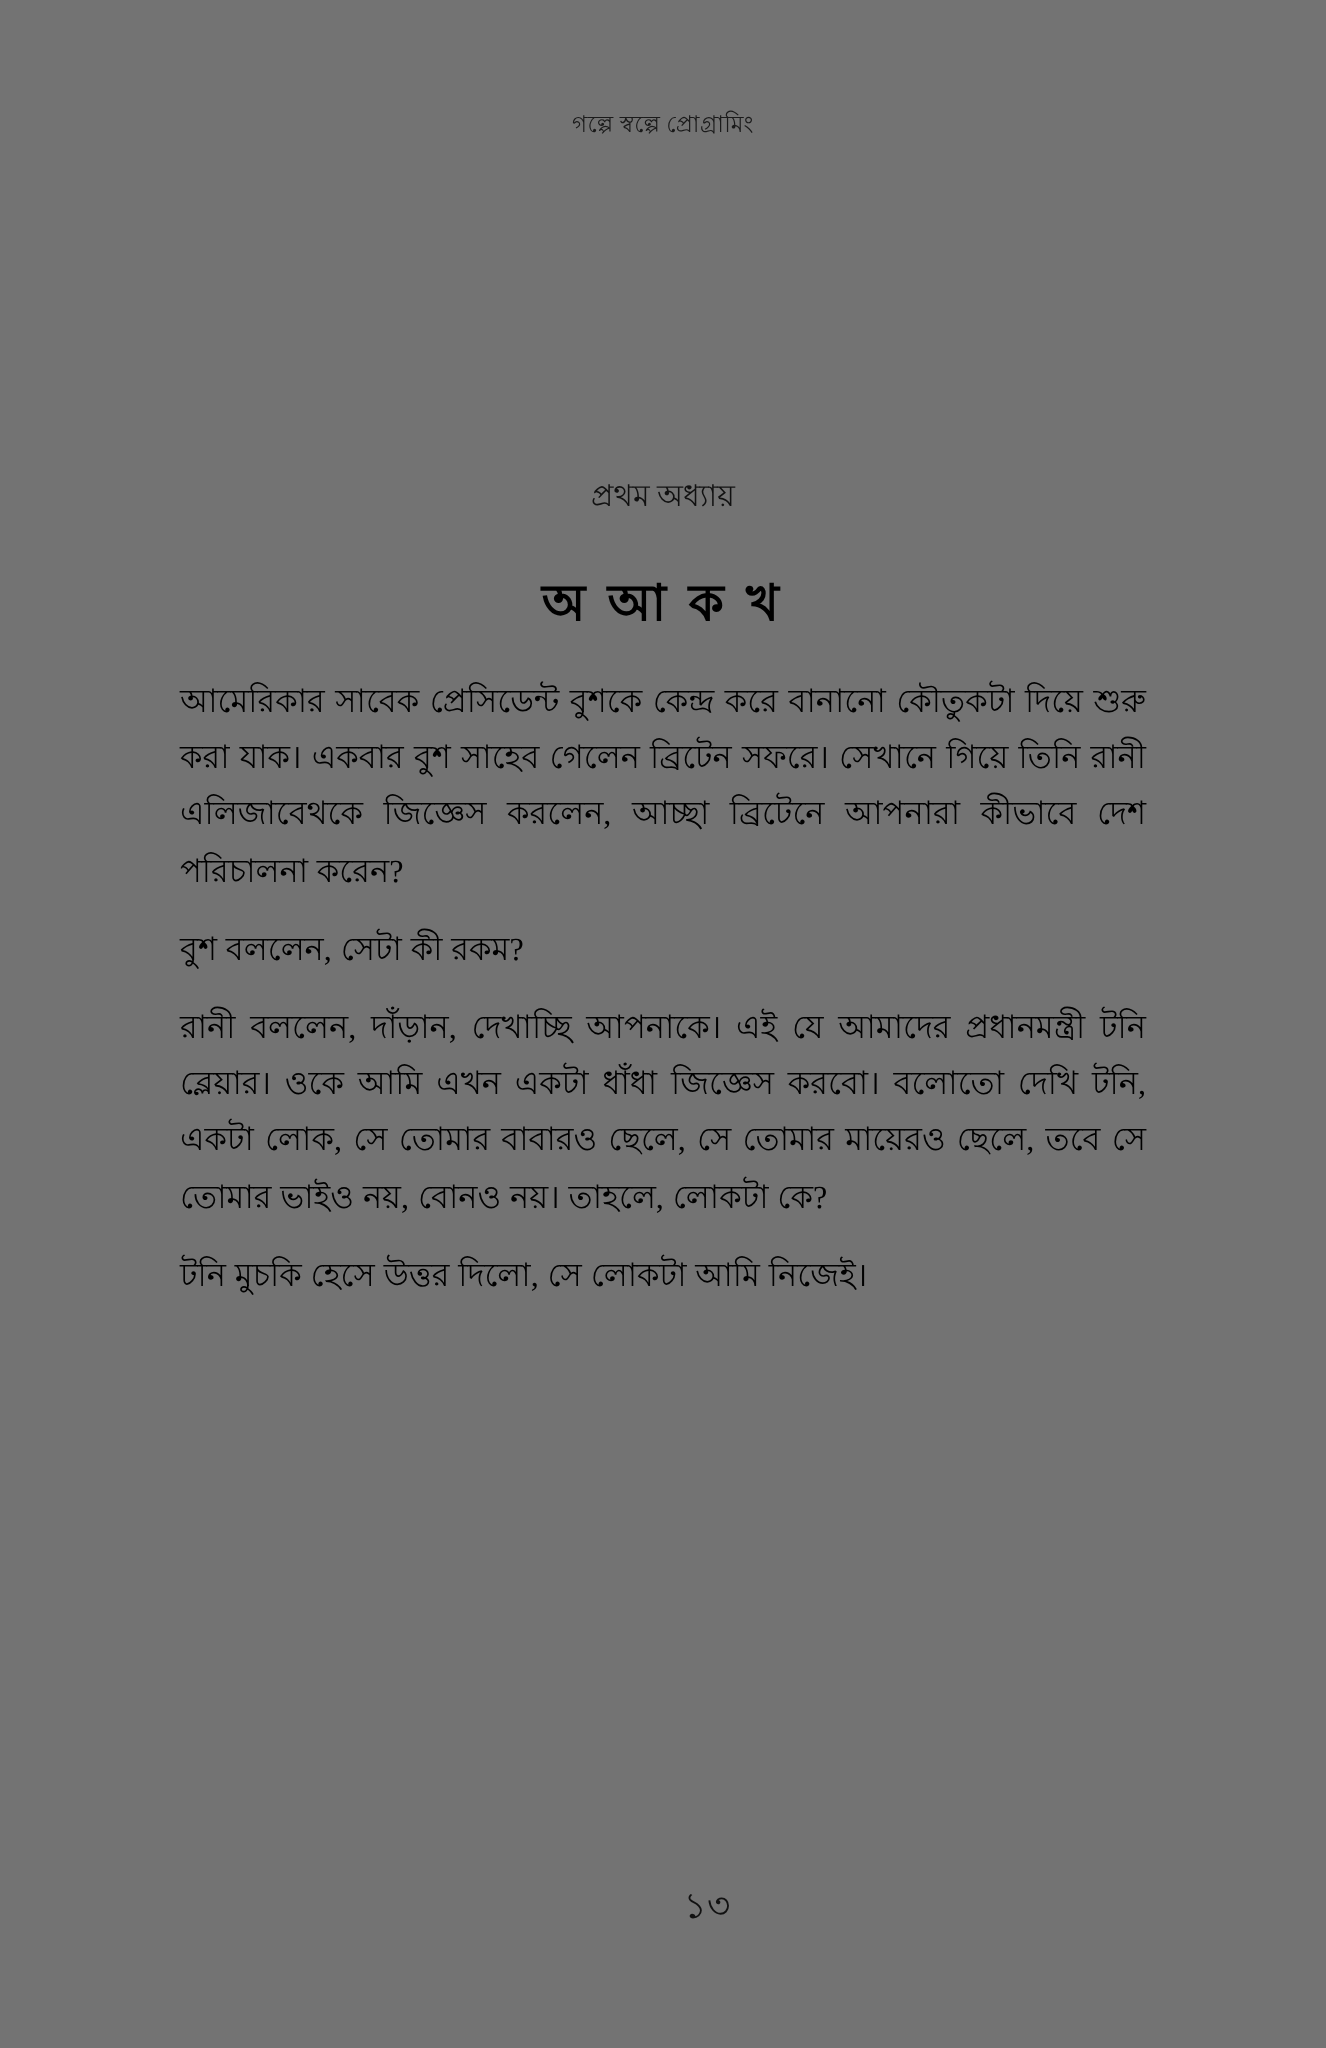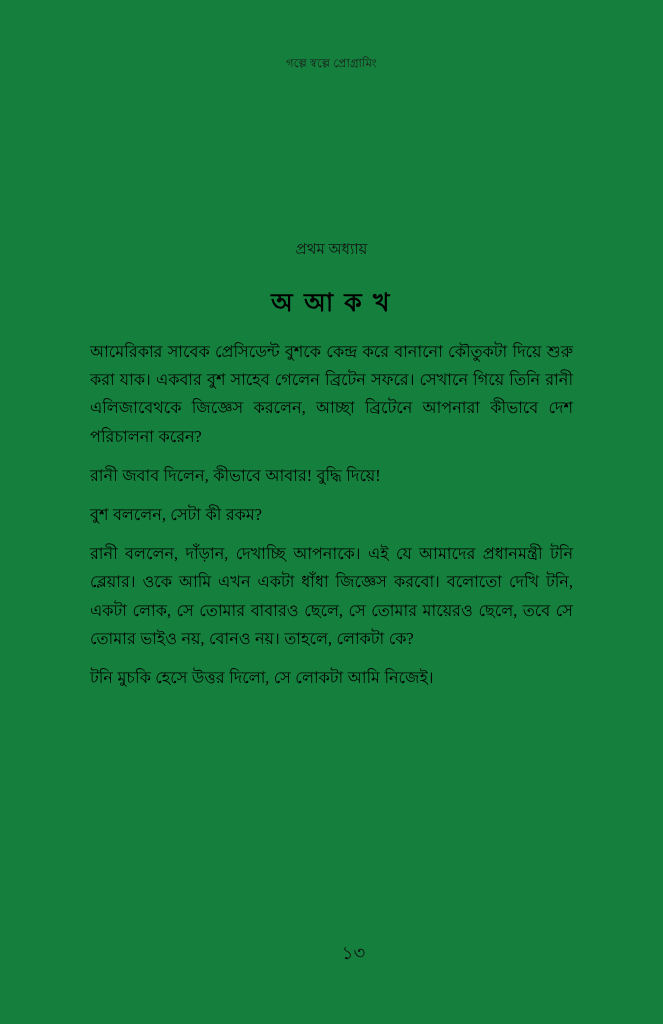--- a/index.html
+++ b/index.html
@@ -9,21 +9,21 @@
   }
   body {
     font-family: "Liberation Serif", "DejaVu Serif", serif;
     color: #000000;
   }
   .page {
     position: relative;
     width: 663px;
     height: 1024px;
     margin: 0 auto;
-    background: #15803d;
+    background: #737373;
     overflow: hidden;
     box-sizing: border-box;
   }
 
   
   .running-header {
     position: absolute;
     top: 56px;
     left: 0;
     width: 663px;
@@ -95,21 +95,20 @@
     <span>গল্পে স্বল্পে প্রোগ্রামিং</span>
   </div>
 
   <div class="chapter-block">
     <div class="chapter-label">প্রথম অধ্যায়</div>
     <div class="chapter-title">অ আ ক খ</div>
   </div>
 
   <div class="body-text">
     <p class="para">আমেরিকার সাবেক প্রেসিডেন্ট বুশকে কেন্দ্র করে বানানো কৌতুকটা দিয়ে শুরু করা যাক। একবার বুশ সাহেব গেলেন ব্রিটেন সফরে। সেখানে গিয়ে তিনি রানী এলিজাবেথকে জিজ্ঞেস করলেন, আচ্ছা ব্রিটেনে আপনারা কীভাবে দেশ পরিচালনা করেন?</p>
-    <p class="para">রানী জবাব দিলেন, কীভাবে আবার! বুদ্ধি দিয়ে!</p>
     <p class="para">বুশ বললেন, সেটা কী রকম?</p>
     <p class="para">রানী বললেন, দাঁড়ান, দেখাচ্ছি আপনাকে। এই যে আমাদের প্রধানমন্ত্রী টনি ব্লেয়ার। ওকে আমি এখন একটা ধাঁধা জিজ্ঞেস করবো। বলোতো দেখি টনি, একটা লোক, সে তোমার বাবারও ছেলে, সে তোমার মায়েরও ছেলে, তবে সে তোমার ভাইও নয়, বোনও নয়। তাহলে, লোকটা কে?</p>
     <p class="para">টনি মুচকি হেসে উত্তর দিলো, সে লোকটা আমি নিজেই।</p>
   </div>
 
   <div class="folio">
     <span>১৩</span>
   </div>
 
 </div>

